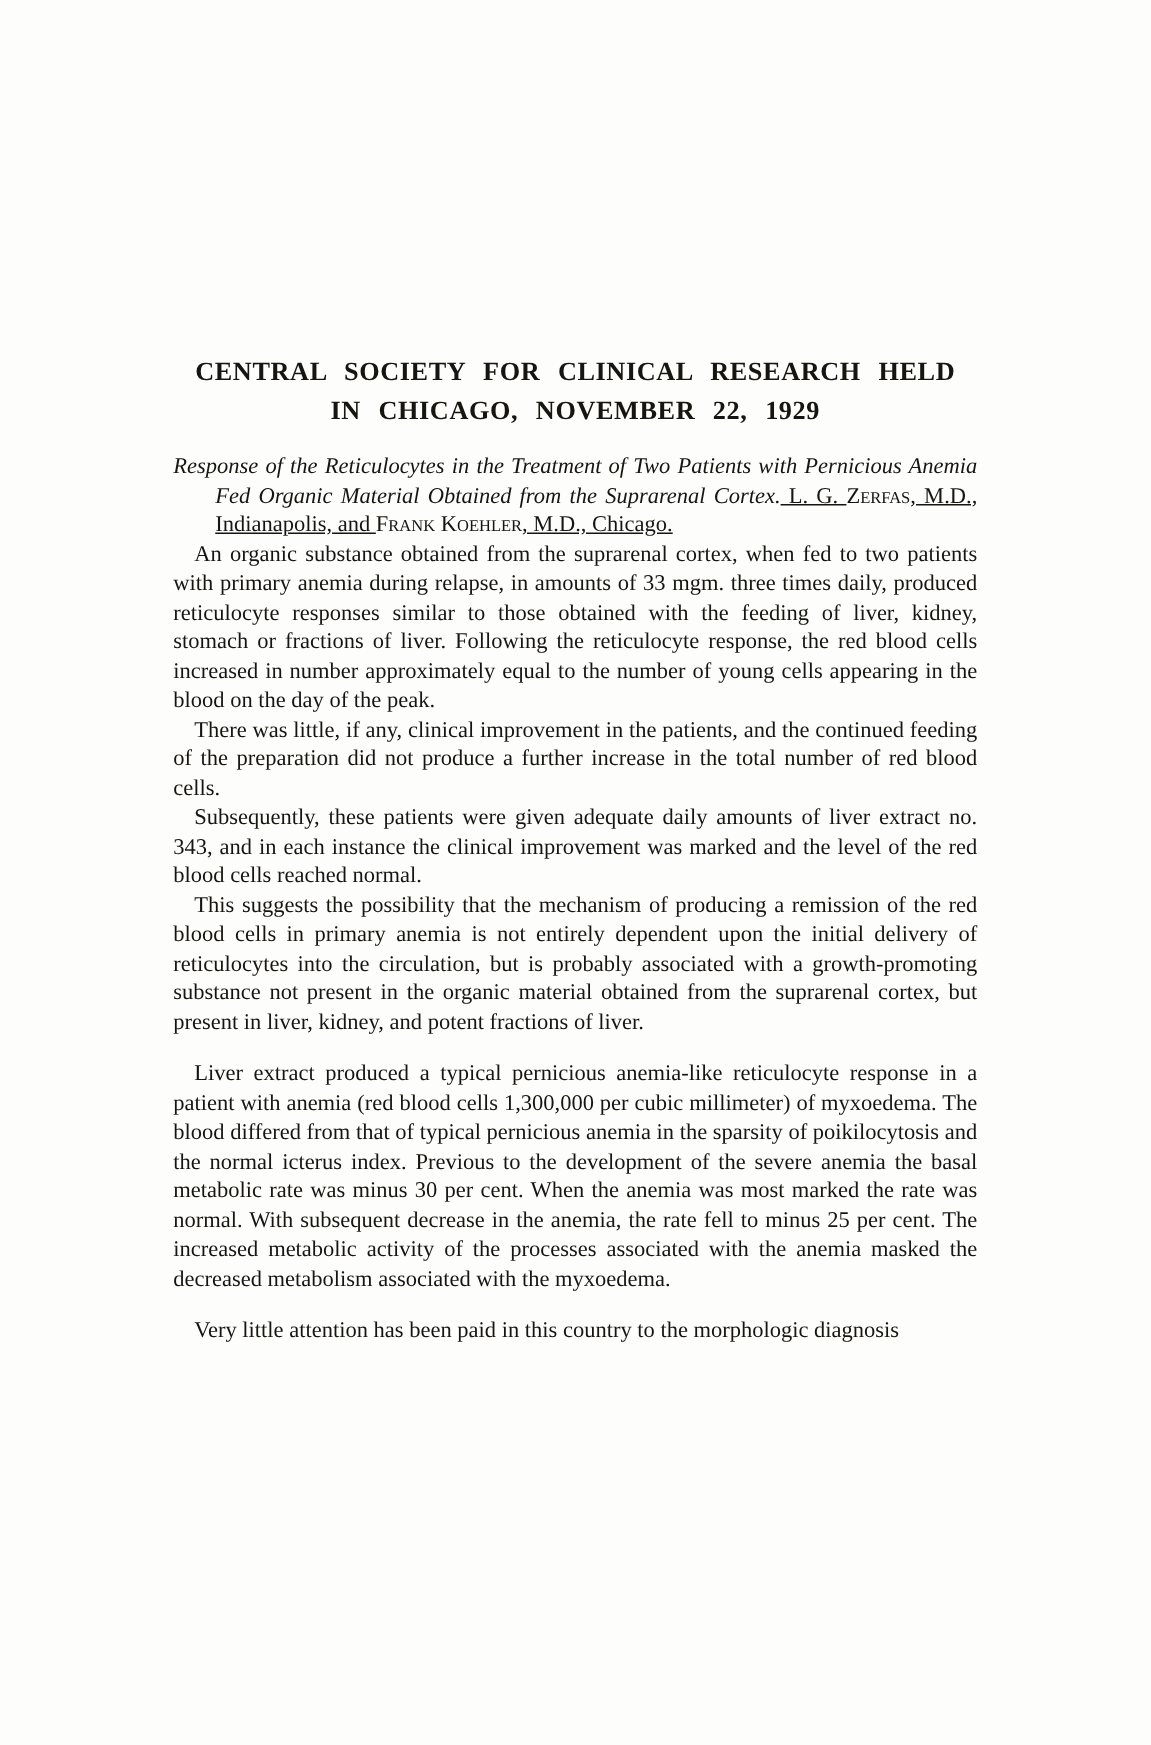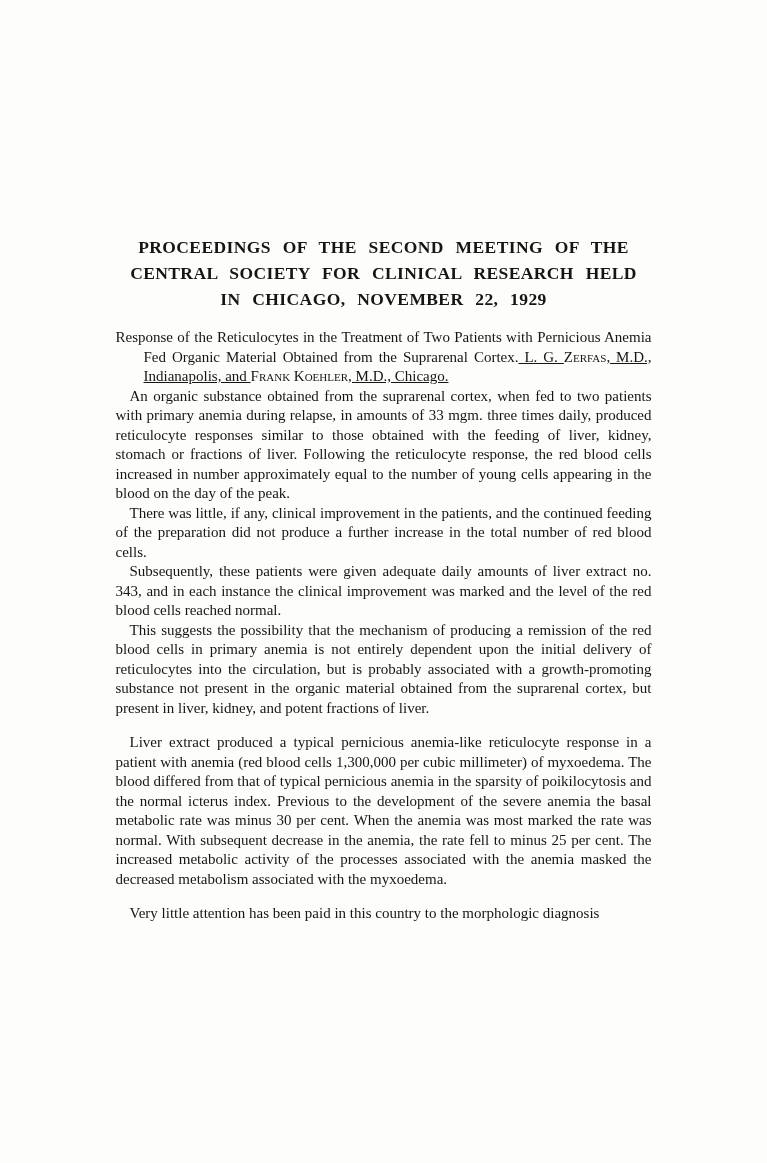--- a/index.html
+++ b/index.html
@@ -29,42 +29,41 @@
   .title-line { display: block; }
   .abstract { margin-top: 15px; }
   .abstract-heading {
     margin: 0;
     font-size: 15px;
     line-height: 19.5px;
     padding-left: 28px;
     text-indent: -28px;
     text-align: justify;
   }
-  .it { }
+  .it { font-style: italic; }
   .sc { font-variant: small-caps; }
   .rm { font-style: normal; text-decoration: underline; }
   .body-para {
     margin: 0;
     font-size: 15px;
     line-height: 19.5px;
     text-align: justify;
     text-indent: 14px;
   }
   .page-number {
     margin-top: 6px;
     text-align: center;
     font-size: 14.5px;
   }
 </style>
 </head>
 <body>
 
 <div class="page">
   <h1 class="title">
-    <span class="title-line">PROCEEDINGS OF THE SECOND MEETING OF THE</span>
     <span class="title-line">CENTRAL SOCIETY FOR CLINICAL RESEARCH HELD</span>
     <span class="title-line">IN CHICAGO, NOVEMBER 22, 1929</span>
   </h1>
 
   <div>
       <section class="abstract">
         <p class="abstract-heading"><span class="it">Response of the Reticulocytes in the Treatment of Two Patients with Pernicious Anemia Fed Organic Material Obtained from the Suprarenal Cortex.</span><span class="rm">  L. G. </span><span class="sc">Zerfas</span><span class="rm">, M.D., Indianapolis, and </span><span class="sc">Frank Koehler</span><span class="rm">, M.D., Chicago.</span></p>
         <p class="body-para">An organic substance obtained from the suprarenal cortex, when fed to two patients with primary anemia during relapse, in amounts of 33 mgm. three times daily, produced reticulocyte responses similar to those obtained with the feeding of liver, kidney, stomach or fractions of liver. Following the reticulocyte response, the red blood cells increased in number approximately equal to the number of young cells appearing in the blood on the day of the peak.</p>
         <p class="body-para">There was little, if any, clinical improvement in the patients, and the continued feeding of the preparation did not produce a further increase in the total number of red blood cells.</p>
         <p class="body-para">Subsequently, these patients were given adequate daily amounts of liver extract no. 343, and in each instance the clinical improvement was marked and the level of the red blood cells reached normal.</p>

